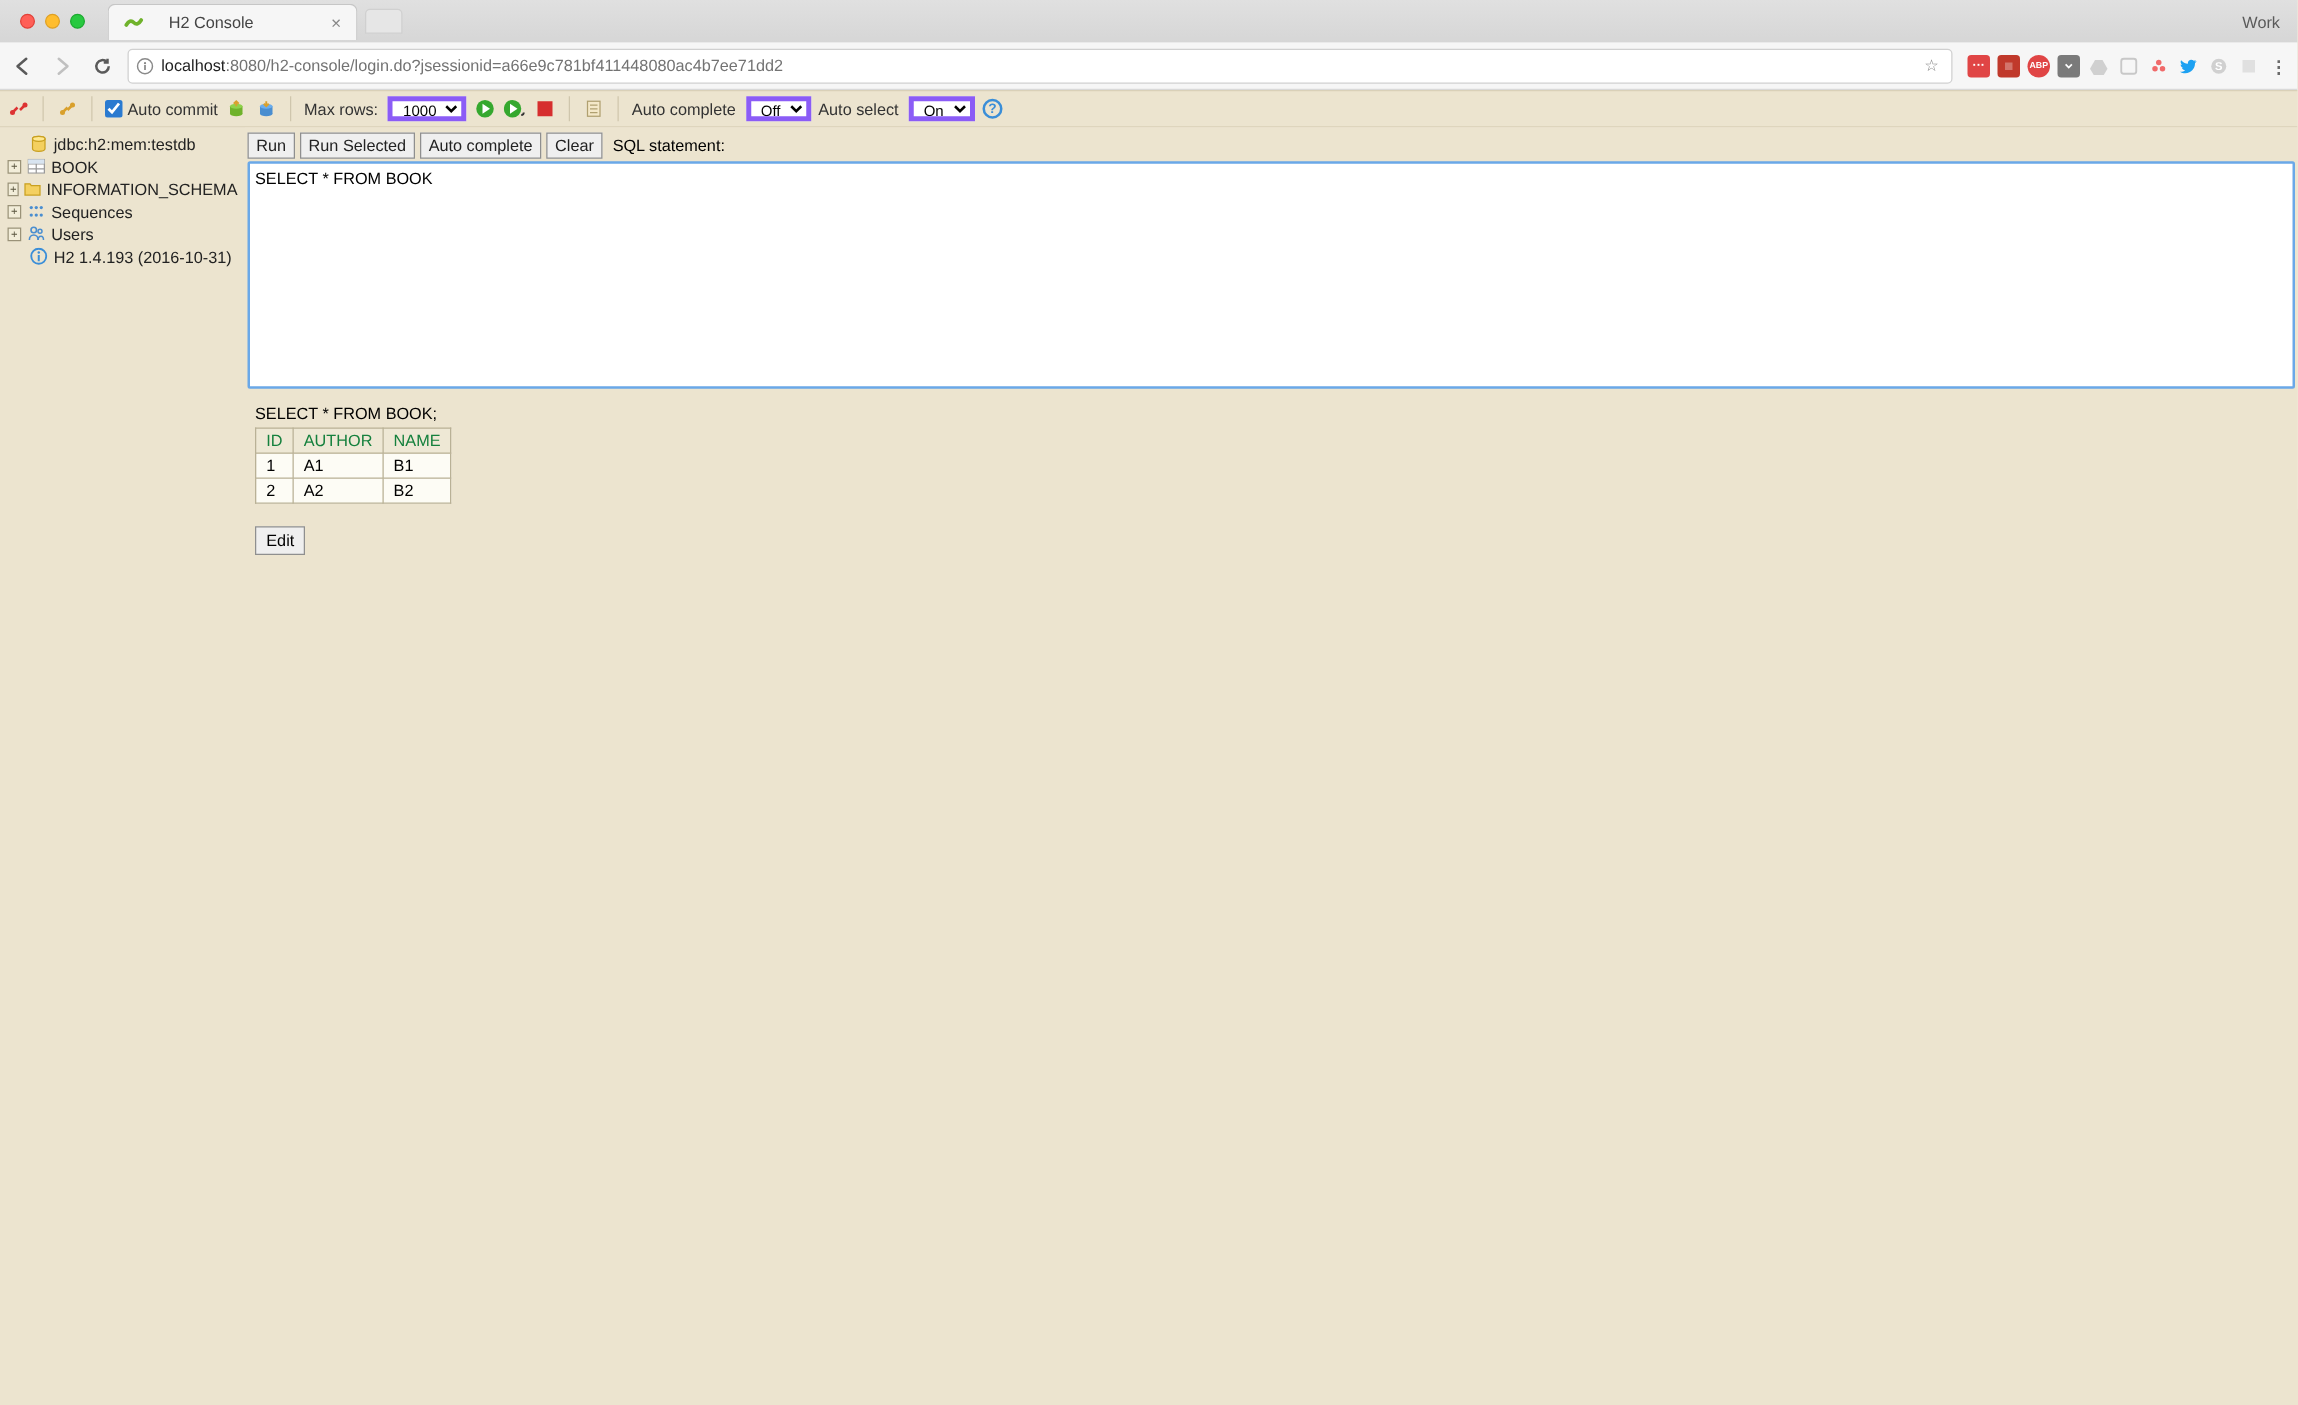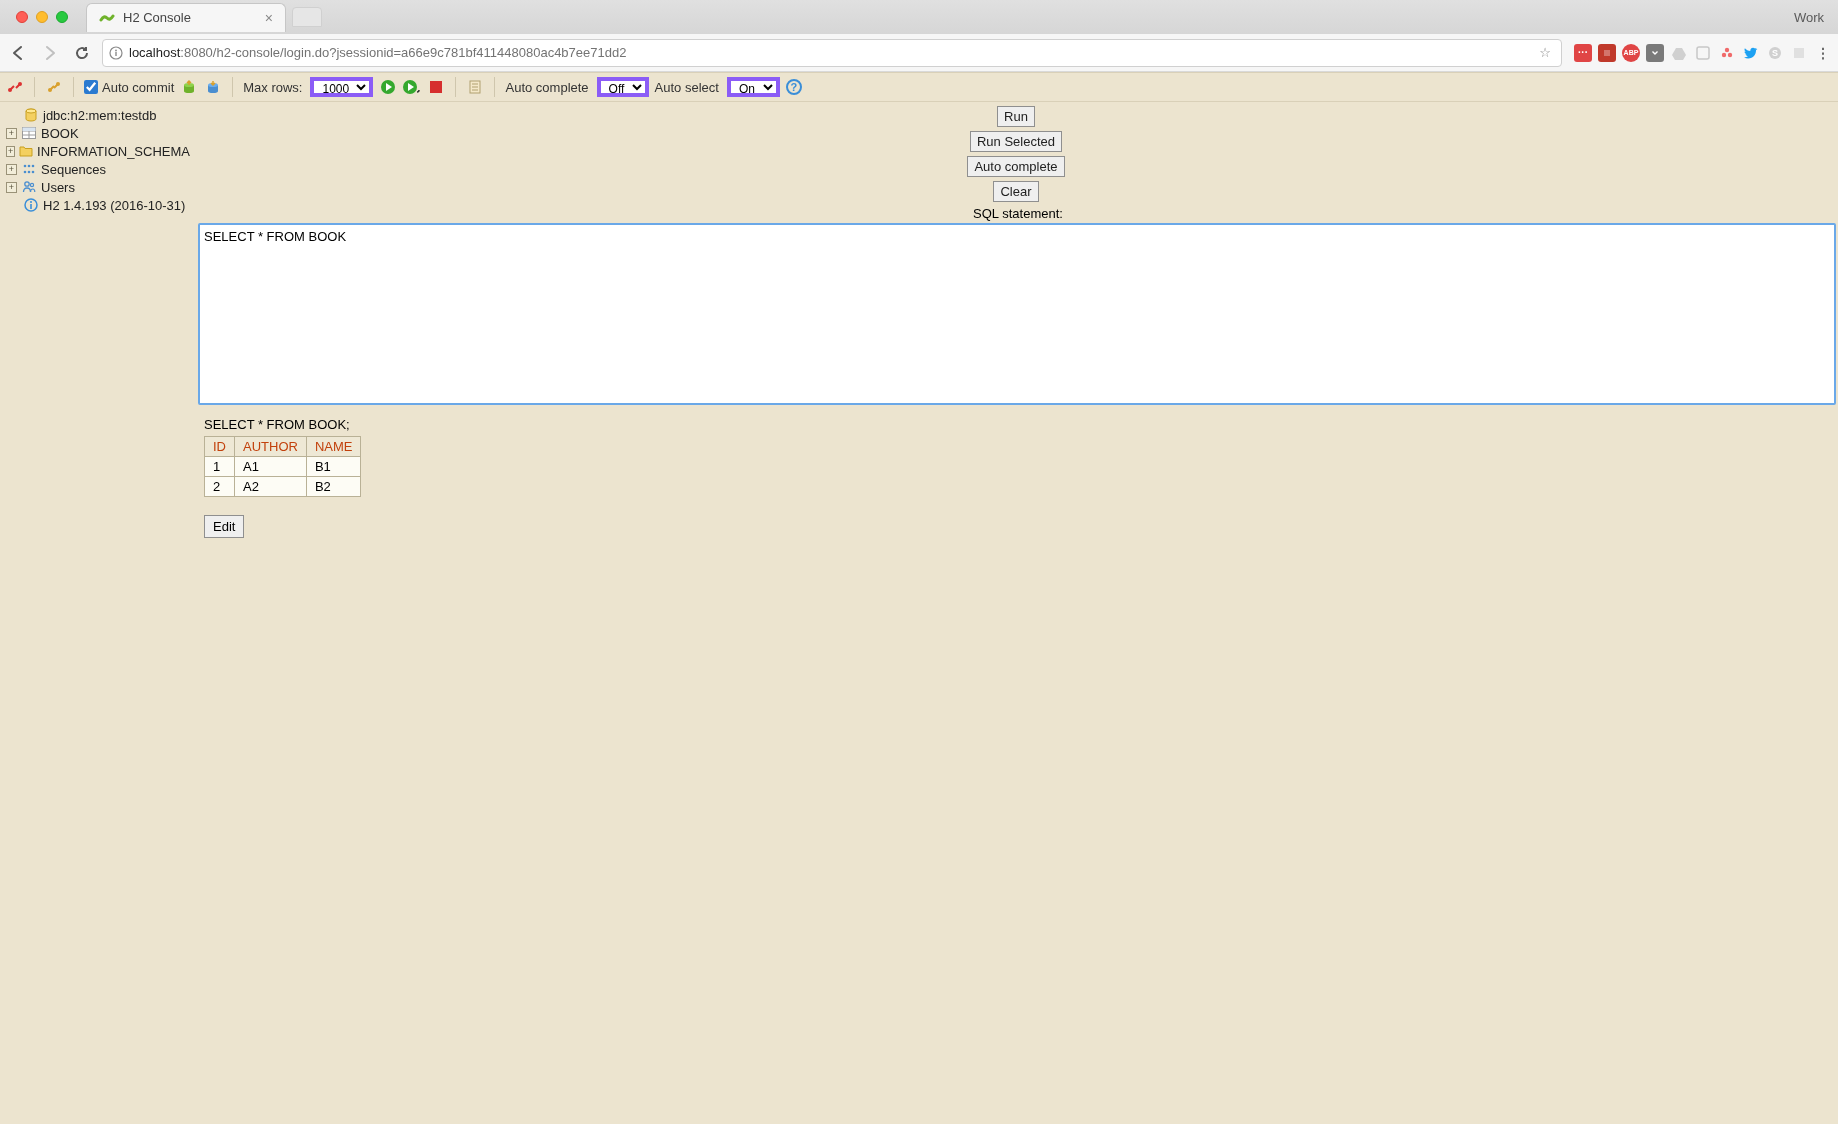--- a/index.html
+++ b/index.html
@@ -6,21 +6,21 @@
     body { font-family: -apple-system, BlinkMacSystemFont, "Segoe UI", Arial, sans-serif; font-size: 13px; background: #f1eada; overflow: hidden; }
 
     
     .browser-chrome { background: #e8e8e8; }
     .tab-bar { display: flex; align-items: center; height: 34px; background: linear-gradient(#e0e0e0,#d6d6d6); padding-left: 8px; }
     .window-controls { display: flex; gap: 8px; padding: 0 8px; }
     .win-dot { width: 12px; height: 12px; border-radius: 50%; }
     .dot-red { background: #ff5f57; border:1px solid #e14038; }
     .dot-yellow { background: #ffbd2e; border:1px solid #dfa023; }
     .dot-green { background: #28c940; border:1px solid #1baa2f; }
-    .tab { display: flex; align-items: center; gap: 8px; background: #f6f6f6; border-radius: 6px 6px 0 0; padding: 6px 12px; margin-left: 10px; min-width: 200px; border:1px solid #c6c6c6; border-bottom:none;}
+    .tab { display: flex; align-items: center; gap: 20px; background: #f6f6f6; border-radius: 6px 6px 0 0; padding: 6px 12px; margin-left: 10px; min-width: 200px; border:1px solid #c6c6c6; border-bottom:none;}
     .tab-favicon { width:16px; height:16px; display:flex; align-items:center; justify-content:center; }
     .tab-title { flex: 1; color:#444; }
     .tab-close { color:#888; font-size: 14px; }
     .ghost-tab { width: 30px; height: 20px; background: #e6e6e6; border-radius: 4px 4px 0 0; margin-left: 6px; border:1px solid #d0d0d0;}
     .profile-label { margin-left: auto; padding: 0 14px; color:#5a5a5a; font-size:13px; }
 
     .nav-bar { display: flex; align-items: center; height: 38px; background: #f6f6f6; border-bottom:1px solid #d9d9d9; padding: 0 6px; gap: 8px; }
     .nav-btn { width: 24px; height: 24px; display:flex; align-items:center; justify-content:center; color:#5a5a5a; border:none; background:transparent; cursor:pointer; }
     .nav-btn.disabled { color:#bbb; }
     .addr-bar { flex: 1; display:flex; align-items:center; height: 28px; border:1px solid #d0d0d0; border-radius: 4px; background:#fff; padding: 0 6px; color:#444; gap:6px;}
@@ -49,30 +49,30 @@
 
     
     .sidebar { width: 196px; background:#ece4cf; border-right: 0; padding: 4px 0; font-size:13px; color:#222;}
     .tree-item { display:flex; align-items:center; gap:4px; padding: 1px 6px; white-space:nowrap; cursor:pointer;}
     .tree-toggle { width:11px; height:11px; border:1px solid #9a9278; display:flex; align-items:center; justify-content:center; font-size:9px; line-height:1; color:#5a553f; background:#f2edd9;}
     .tree-spacer { width:13px;}
     .tree-icon { width:16px; height:16px; display:flex; align-items:center; justify-content:center;}
 
     
     .main { flex:1; display:flex; flex-direction:column; background:#ece4cf; }
-    .sql-bar { display:flex; align-items:center; gap:4px; padding: 4px 4px 2px 2px; background:#ece4cf; font-size:13px;flex-direction:column;}
+    .sql-bar { display:flex; align-items:center; gap:4px; padding: 4px 4px 2px 2px; background:#ece4cf; font-size:13px;}
     .sql-btn { background:#efefef; border:1px solid #8f8f8f; padding: 2px 6px; font-size:13px; cursor:pointer; color:#222;}
     .sql-label { margin-left:4px;}
     .sql-textarea { width: calc(100% - 4px); height: 182px; resize:none; border:2px solid #6aa8e8; border-radius:2px; font-family: Arial, sans-serif; font-size:13px; padding:4px; outline:none; background:#fff; margin: 0 2px;}
     .results { padding: 12px 8px; }
     .result-echo { font-size:13px; margin-bottom:4px;}
     .result-table { border-collapse: collapse; }
     .result-table th, .result-table td { border:1px solid #b9b196; padding:2px 8px; text-align:left; font-weight:normal; font-size:13px;}
     .result-table th { background:#eee8d5; }
-    .result-table th a { color:#c2410c; text-decoration:none;}
+    .result-table th a { color:#15803d; text-decoration:none;}
     .result-table td { background:#fdfcf5;}
     .result-meta { font-size:13px; margin-top:2px;}
     .edit-btn { margin-top:18px; background:#efefef; border:1px solid #8f8f8f; padding:3px 8px; font-size:13px; cursor:pointer;}
 
     svg { display:block;}
   </style>
 </head>
 <body>
 
 <div class="browser-chrome">

